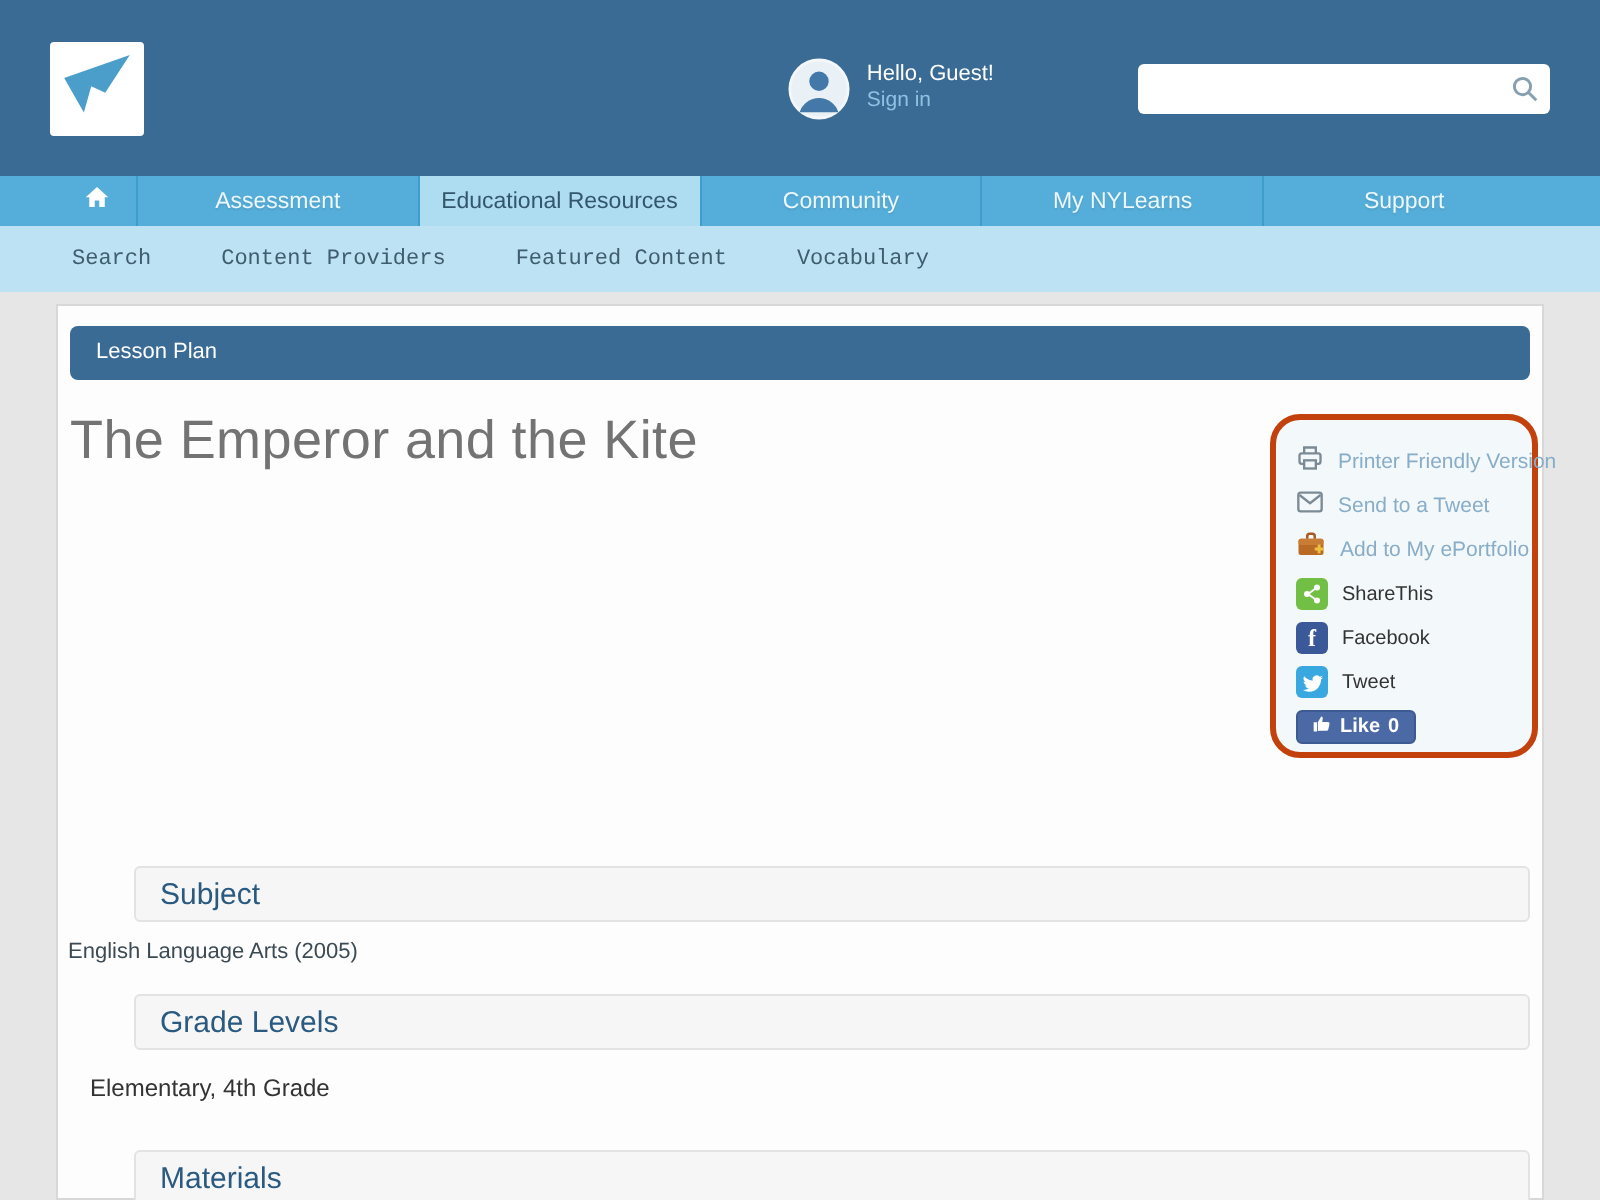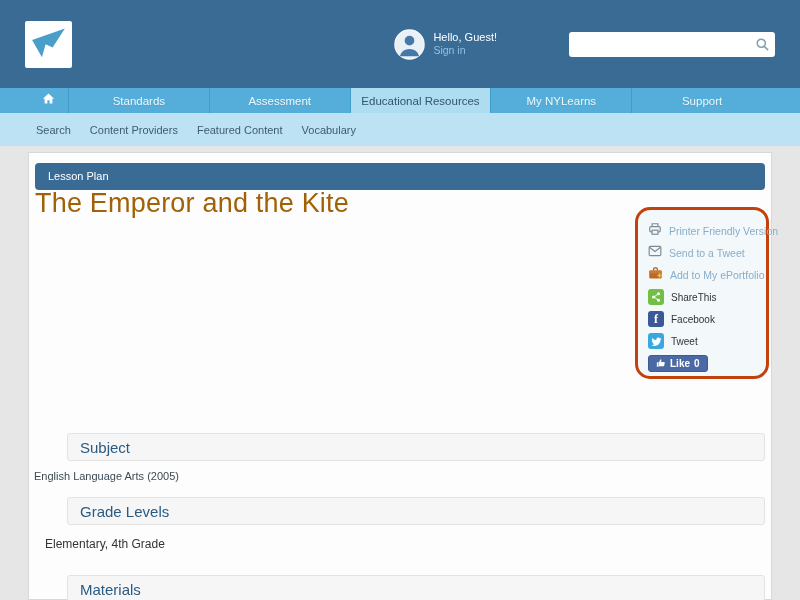--- a/index.html
+++ b/index.html
@@ -82,21 +82,22 @@
     text-shadow: none;
   }
 
   
   .subnav {
     height: 33px;
     background: #bde2f3;
     display: flex;
     align-items: center;
     padding: 0 35px;
-    gap: 17px;
+    gap: 33px;
+    font-family: Liberation Mono, monospace;
   }
   .subnav-item { font-size: 11px; color: #3f5d6e; cursor: pointer; padding: 0 1px; }
 
   
   .content-area { height: 454px; }
   .card {
     position: relative;
     width: 744px;
     height: 448px;
     margin: 6px auto 0;
@@ -105,23 +106,23 @@
   }
   .lesson-bar {
     position: absolute; left: 6px; right: 6px; top: 10px;
     height: 27px; line-height: 27px;
     background: #3a6b95;
     border-radius: 4px;
     color: #fff; font-size: 11px;
     padding-left: 13px;
   }
   .page-title {
-    position: absolute; left: 6px; top: 35px;
+    position: absolute; left: 6px; top: 52px;
     font-size: 27px; font-weight: normal;
-    color: #a16207;
+    color: #737373;
     letter-spacing: .2px;
   }
 
   
   .share-box {
     position: absolute; left: 606px; top: 54px;
     width: 134px; height: 172px;
     background: #f3f8fb;
     border: 3px solid #c2410c;
     border-radius: 15px;
@@ -212,23 +213,23 @@
 </div>
 
 <div class="nav">
   <div class="nav-home">
     <span>
       <svg width="15" height="15" viewBox="0 0 24 24" fill="#ffffff">
         <path d="M12 4l9 8.2h-2.8V20h-4.4v-5.2H10.2V20H5.8v-7.8H3z"></path>
       </svg>
     </span>
   </div>
-  <div class="nav-item">Standards</div>
   <div class="nav-item">Assessment</div>
   <div class="nav-item active">Educational Resources</div>
+  <div class="nav-item">Community</div>
   <div class="nav-item">My NYLearns</div>
   <div class="nav-item">Support</div>
 </div>
 
 <div class="subnav">
   <div class="subnav-item">Search</div>
   <div class="subnav-item">Content Providers</div>
   <div class="subnav-item">Featured Content</div>
   <div class="subnav-item">Vocabulary</div>
 </div>

